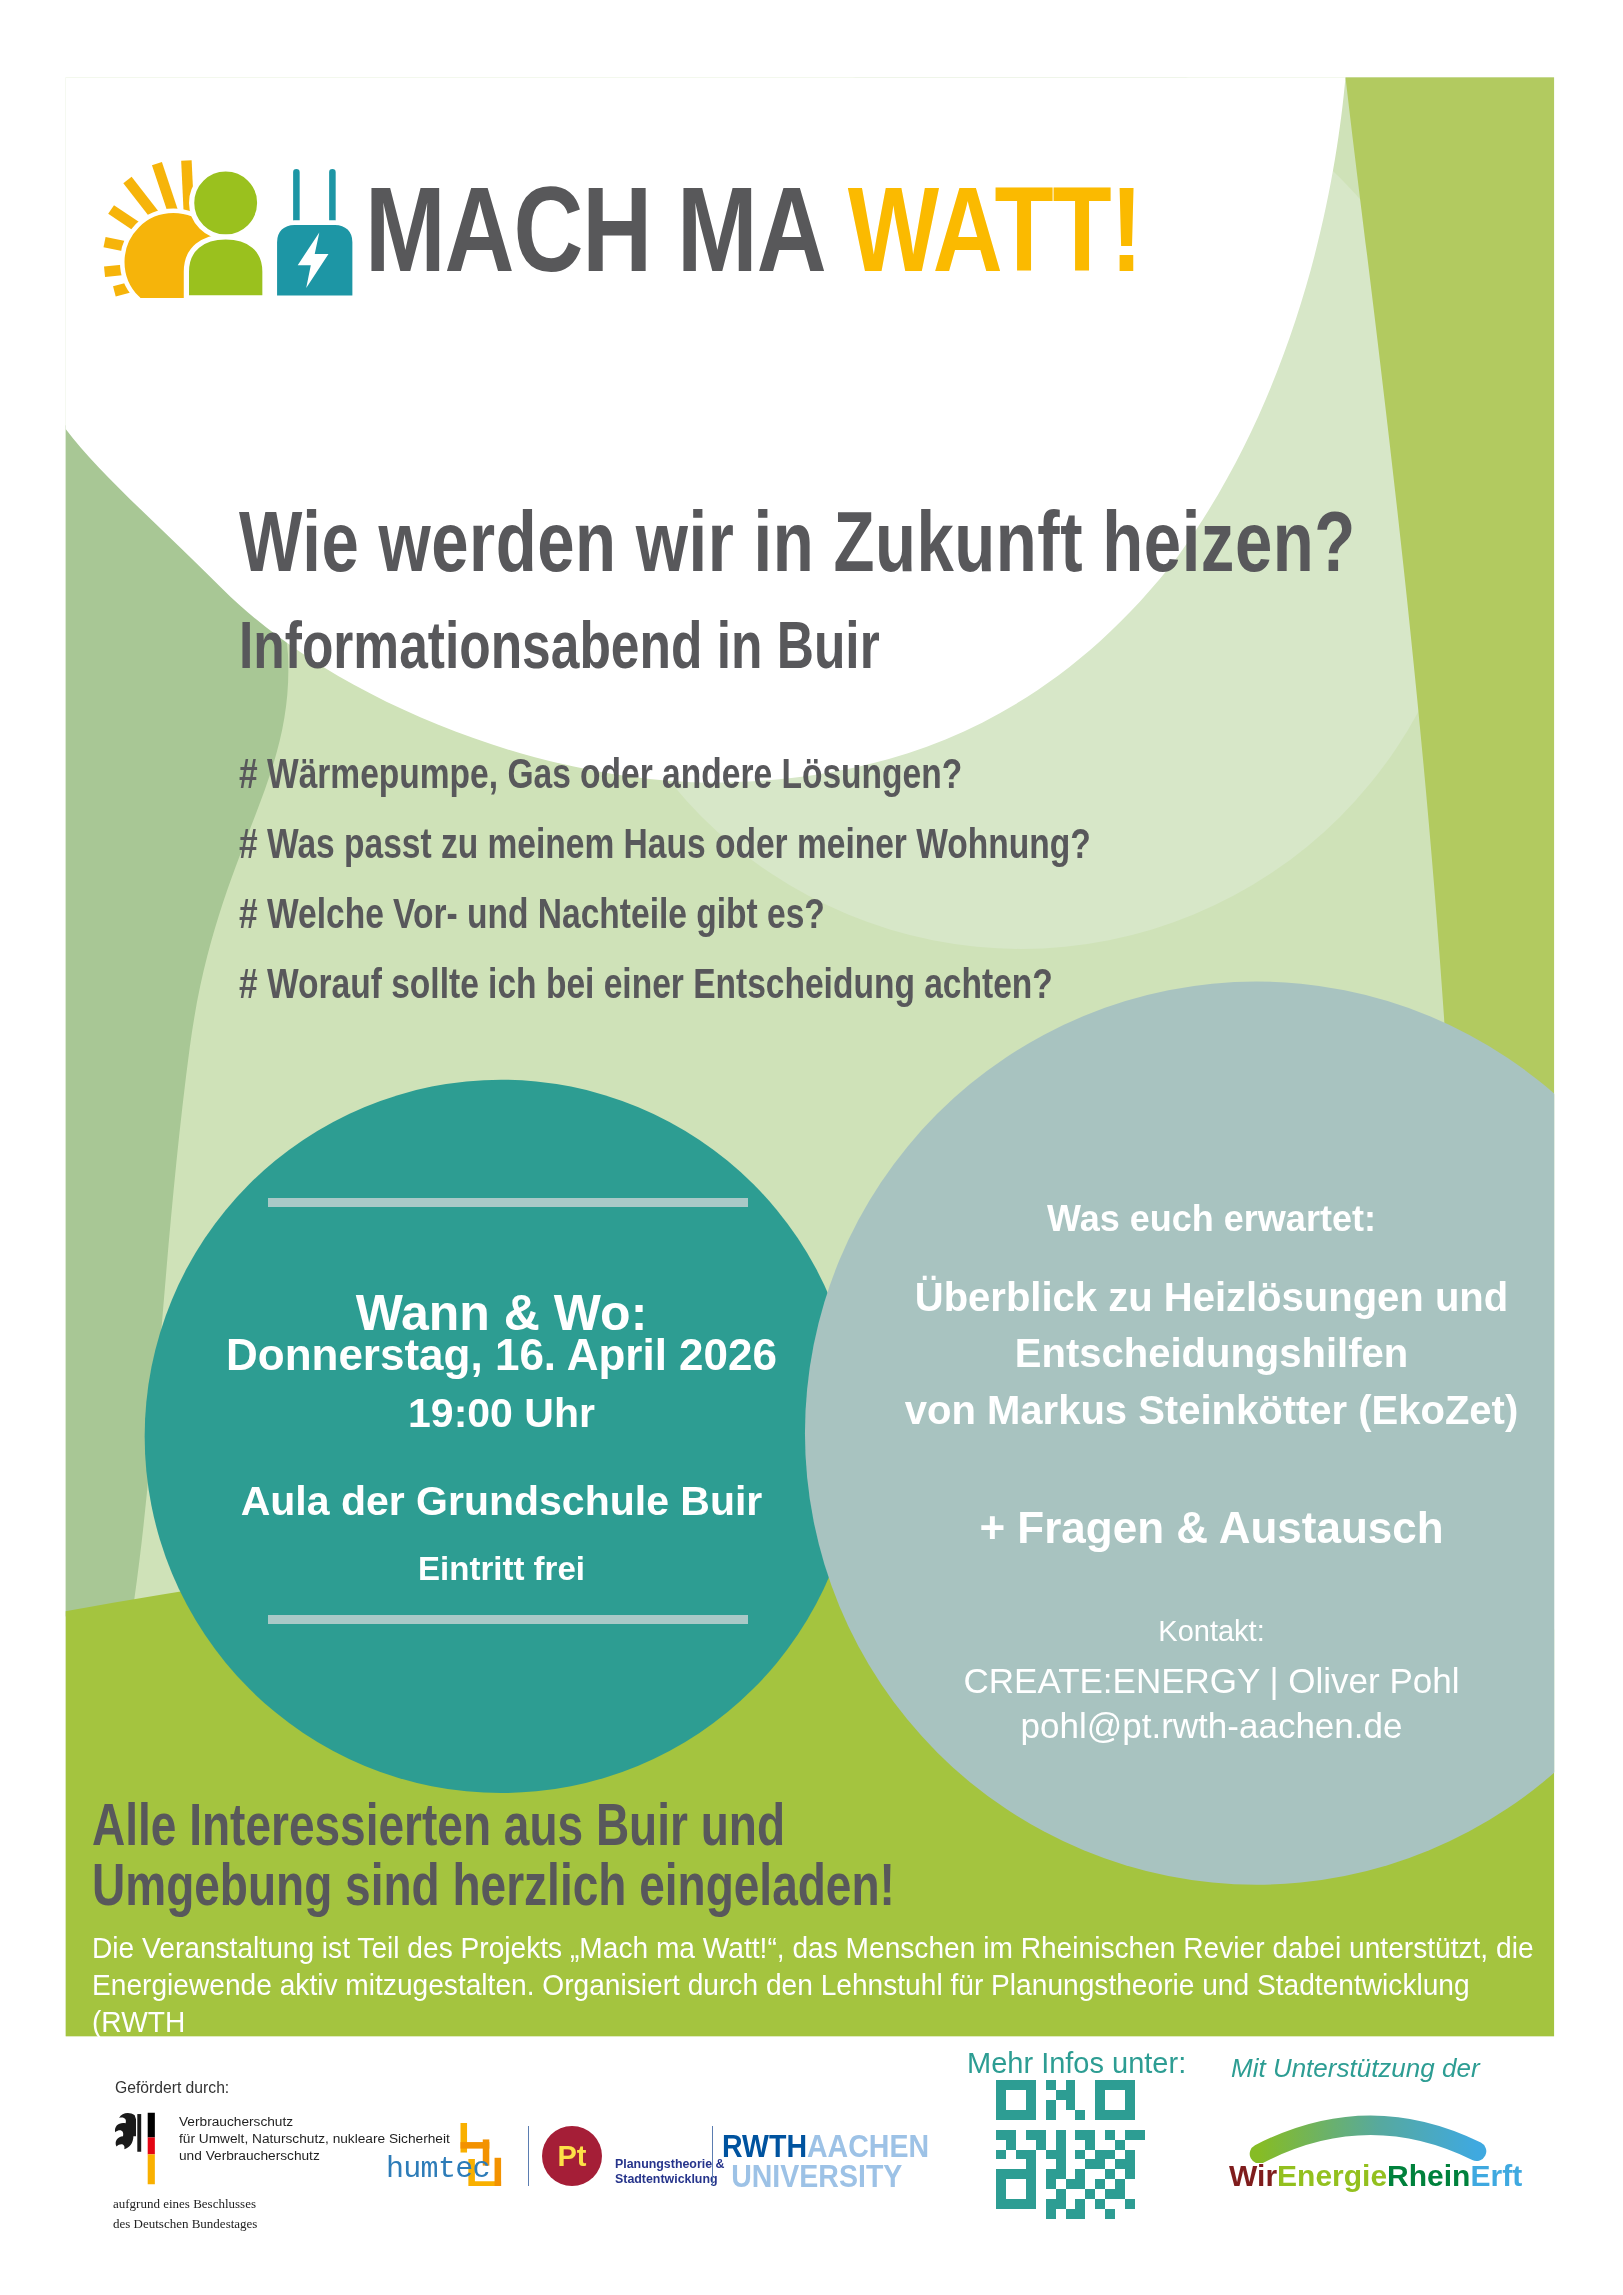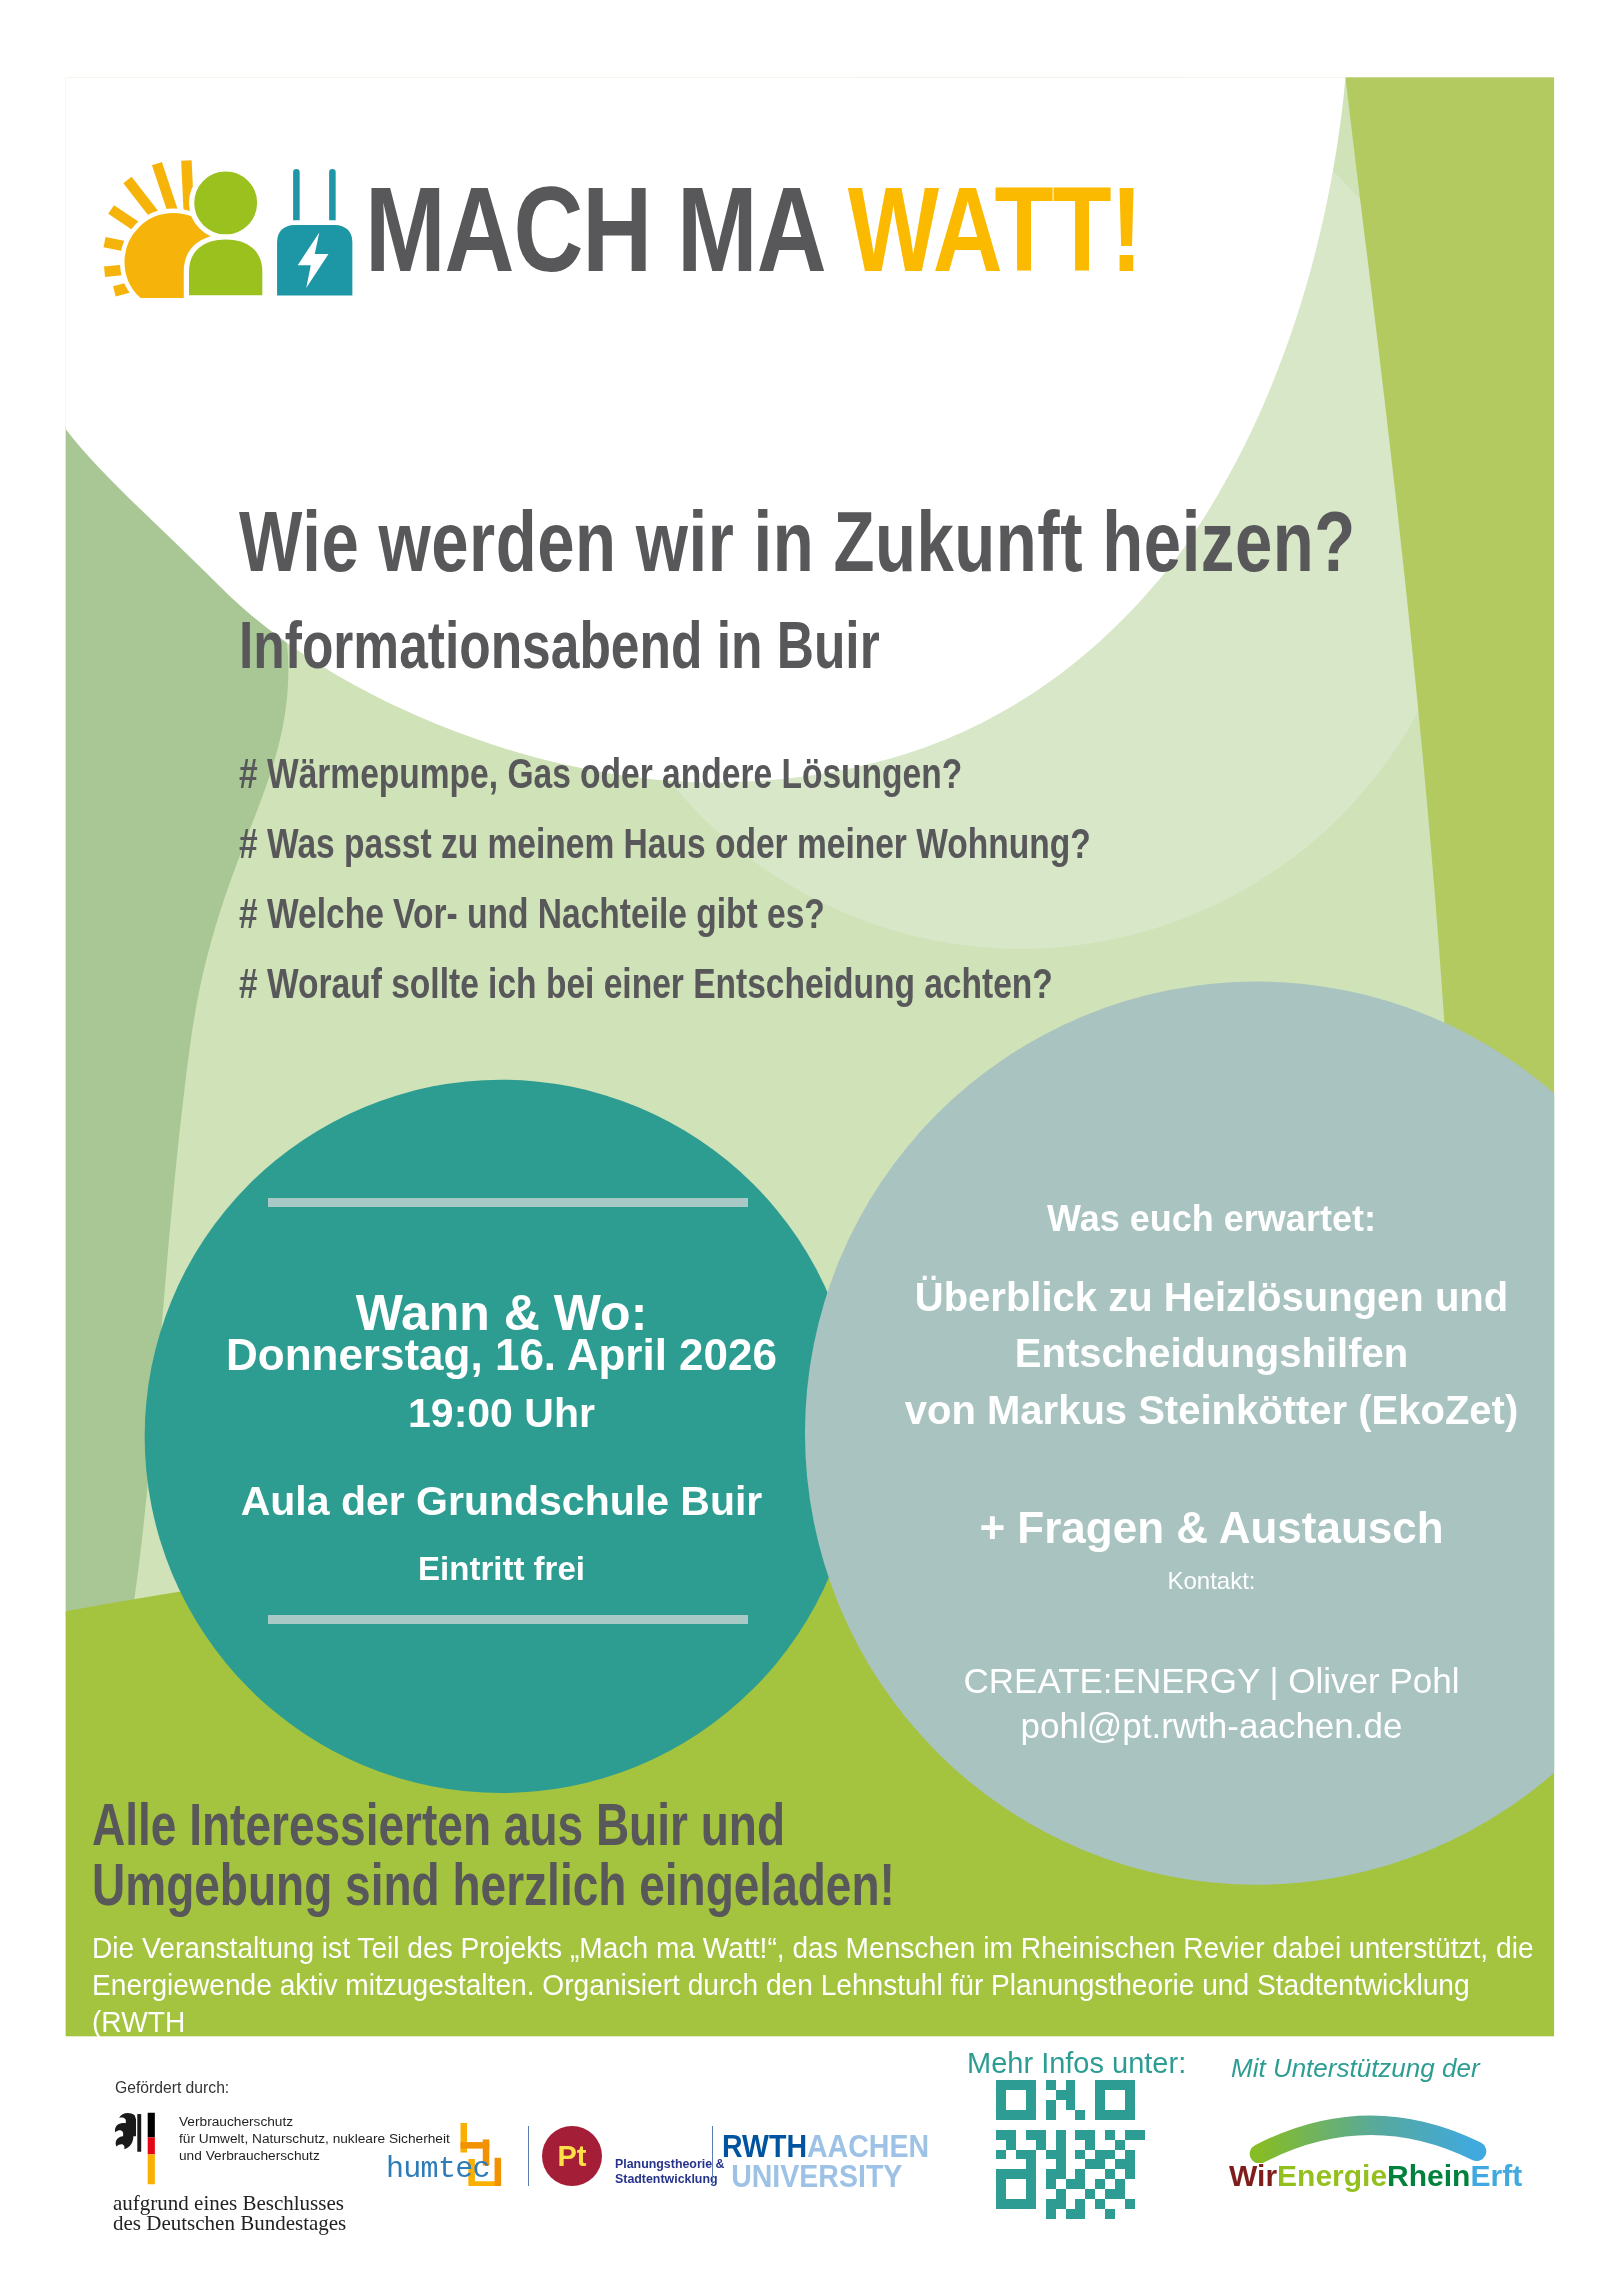--- a/index.html
+++ b/index.html
@@ -24,33 +24,33 @@
   .wann-time{top:1390px;font-size:41px;font-weight:bold;}
   .wann-loc{top:1478px;font-size:41px;font-weight:bold;}
   .wann-free{top:1550px;font-size:33px;font-weight:bold;}
   
   .gray-c-text{color:#ffffff;text-align:center;left:884px;width:655px;}
   .erw-title{top:1198px;font-size:36px;font-weight:bold;}
   .erw-l1{top:1275px;font-size:40px;font-weight:bold;}
   .erw-l2{top:1331px;font-size:40px;font-weight:bold;}
   .erw-l3{top:1388px;font-size:40px;font-weight:bold;}
   .erw-plus{top:1503px;font-size:44px;font-weight:bold;}
-  .erw-kontakt{top:1567px;font-size:24px;}
+  .erw-kontakt{top:1615px;font-size:29px;}
   .erw-k1{top:1661px;font-size:35px;}
   .erw-k2{top:1706px;font-size:35px;}
   
   .about{left:92px;top:1930px;width:1505px;color:#ffffff;font-size:29px;
          line-height:37px;transform-origin:0 0;transform:scaleX(0.97);}
   
   .logo-text{left:365px;top:169px;font-size:121px;line-height:121px;font-weight:bold;
              transform-origin:0 0;transform:scaleX(0.80);white-space:nowrap;letter-spacing:-1.3px;}
   .logo-gray{color:#58585a;} .logo-yellow{color:#fbba00;}
   .gefoerdert{left:115px;top:2079px;font-size:15.7px;color:#333;}
   .bmu-text{left:179px;top:2113px;font-size:13.7px;line-height:17px;color:#1f1f1f;}
-  .bundestag{left:113px;top:2194px;font-size:21px;line-height:19.6px;
+  .bundestag{left:113px;top:2194px;font-size:13px;line-height:19.6px;
              font-family:"Liberation Serif",serif;color:#222;}
   .humtec-text{left:386px;top:2152px;font-size:30px;color:#2d7cb8;letter-spacing:-0.7px;font-family:Liberation Mono, monospace;}
   .pt-badge{left:542px;top:2126px;width:60px;height:60px;border-radius:50%;background:#a51e37;
             color:#fde047;font-size:29px;font-weight:bold;text-align:center;line-height:60px;}
   .pt-lines{left:615px;top:2157px;font-size:12.4px;line-height:15px;font-weight:bold;color:#26348b;}
   .rwth-line1{left:722px;top:2129px;font-size:31px;font-weight:bold;white-space:nowrap;
               transform-origin:0 0;transform:scaleX(0.92);}
   .rwth-line2{left:722px;top:2159px;width:196px;text-align:right;font-size:31px;font-weight:bold;
               color:#9dc2e6;transform-origin:0 0;transform:scaleX(0.92);}
   .rwth-dark{color:#00539f;} .rwth-light{color:#9dc2e6;}

